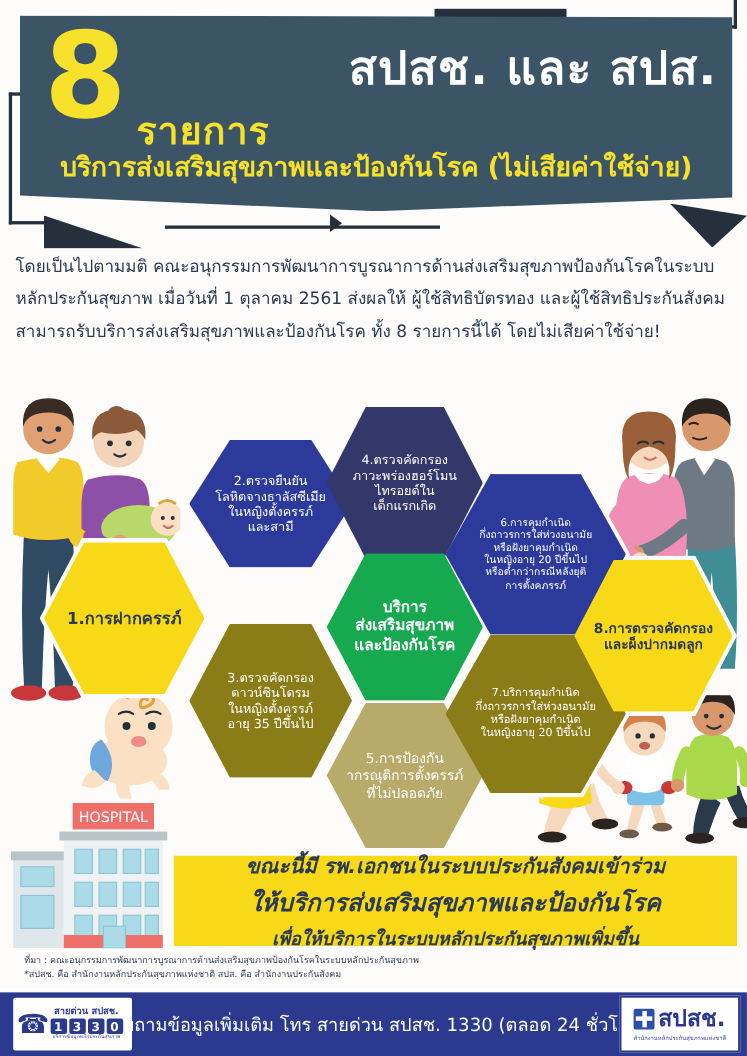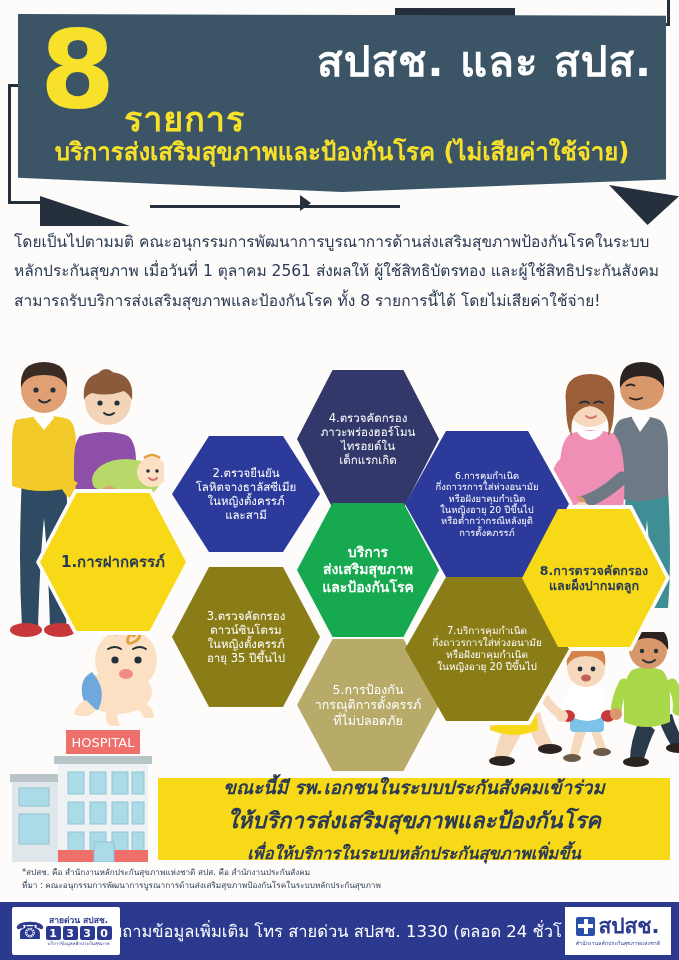--- a/index.html
+++ b/index.html
@@ -352,21 +352,21 @@
     <div class="hex-out" style="left:401px; top:573px; width:172px; height:152px;"></div>
     <div class="hex-out" style="left:518px; top:505px; width:152px; height:146px;"></div>
     <div class="hex-out" style="left:293px; top:499px; width:150px; height:142px;"></div>
 
     <div class="hex" style="left:40px; top:493px; width:146px; height:138px; background:#f7d918; color:#2b3a54; font-size:15px; font-weight:bold;">
       <span>
           <span>1.การฝากครรภ์</span>
         </span>
     </div>
 
-    <div class="hex" style="left:172px; top:436px; width:148px; height:116px; background:#2b3a9b; font-size:11.5px;">
+    <div class="hex" style="left:172px; top:400px; width:148px; height:116px; background:#2b3a9b; font-size:11.5px;">
       <span>
         <span style="display:block">2.ตรวจยืนยัน</span>
         <span style="display:block">โลหิตจางธาลัสซีเมีย</span>
         <span style="display:block">ในหญิงตั้งครรภ์</span>
         <span style="display:block">และสามี</span>
       </span>
     </div>
 
     <div class="hex" style="left:172px; top:567px; width:148px; height:140px; background:#8a7d18; font-size:11.5px;">
       <span>
@@ -430,22 +430,22 @@
     </div>
   </div>
 
   <div class="banner">
     <div class="b1">ขณะนี้มี รพ.เอกชนในระบบประกันสังคมเข้าร่วม</div>
     <div class="b2">ให้บริการส่งเสริมสุขภาพและป้องกันโรค</div>
     <div class="b3">เพื่อให้บริการในระบบหลักประกันสุขภาพเพิ่มขึ้น</div>
   </div>
 
   <div class="footnote">
+    <div>ที่มา : คณะอนุกรรมการพัฒนาการบูรณาการด้านส่งเสริมสุขภาพป้องกันโรคในระบบหลักประกันสุขภาพ</div>
     <div>*สปสช. คือ สำนักงานหลักประกันสุขภาพแห่งชาติ  สปส. คือ สำนักงานประกันสังคม</div>
-    <div>ที่มา : คณะอนุกรรมการพัฒนาการบูรณาการด้านส่งเสริมสุขภาพป้องกันโรคในระบบหลักประกันสุขภาพ</div>
   </div>
 
   <div class="footer-topline"></div>
   <div class="footer">
     <div class="footer-text">สอบถามข้อมูลเพิ่มเติม โทร สายด่วน สปสช. 1330 (ตลอด 24 ชั่วโมง)</div>
 
     <div class="logo1330">
       <div class="l1330-phone">☎</div>
       <div class="l1330-right">
         <div class="l1330-top">สายด่วน สปสช.</div>

